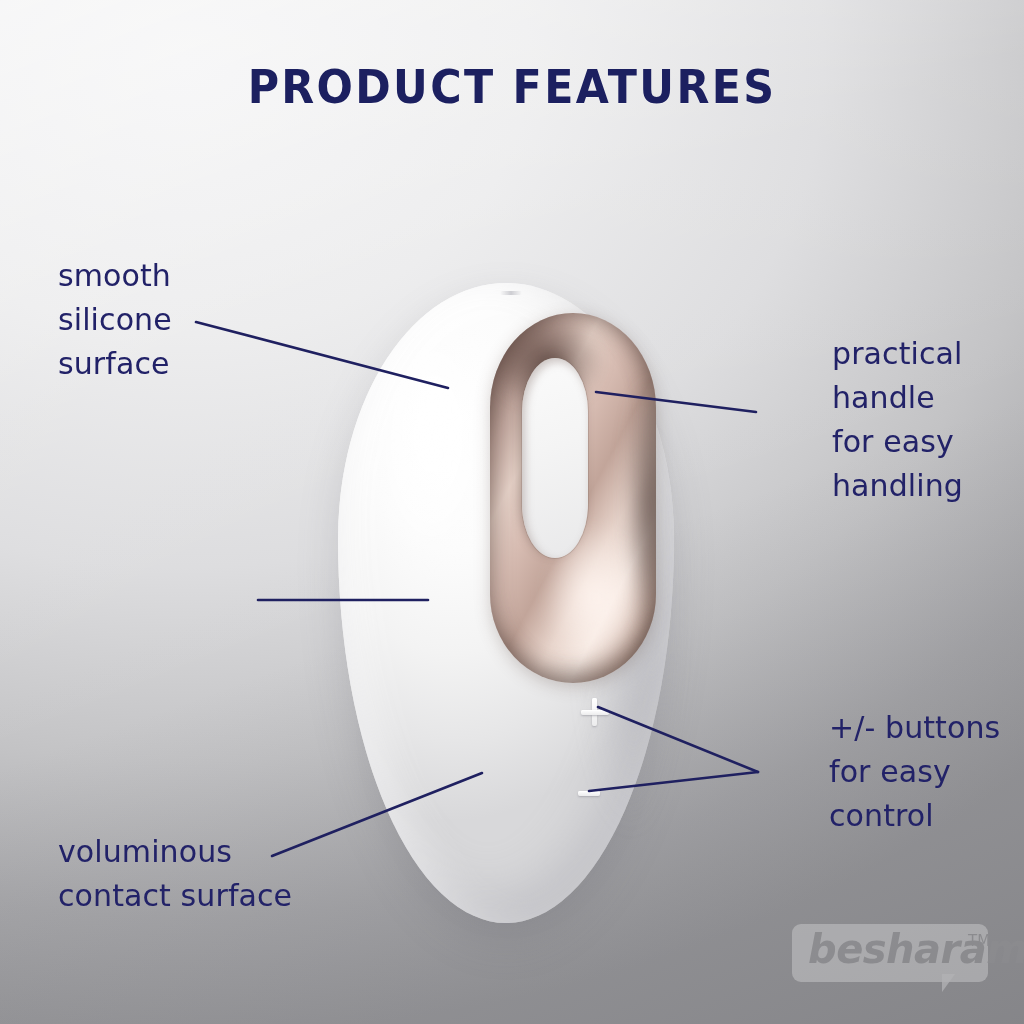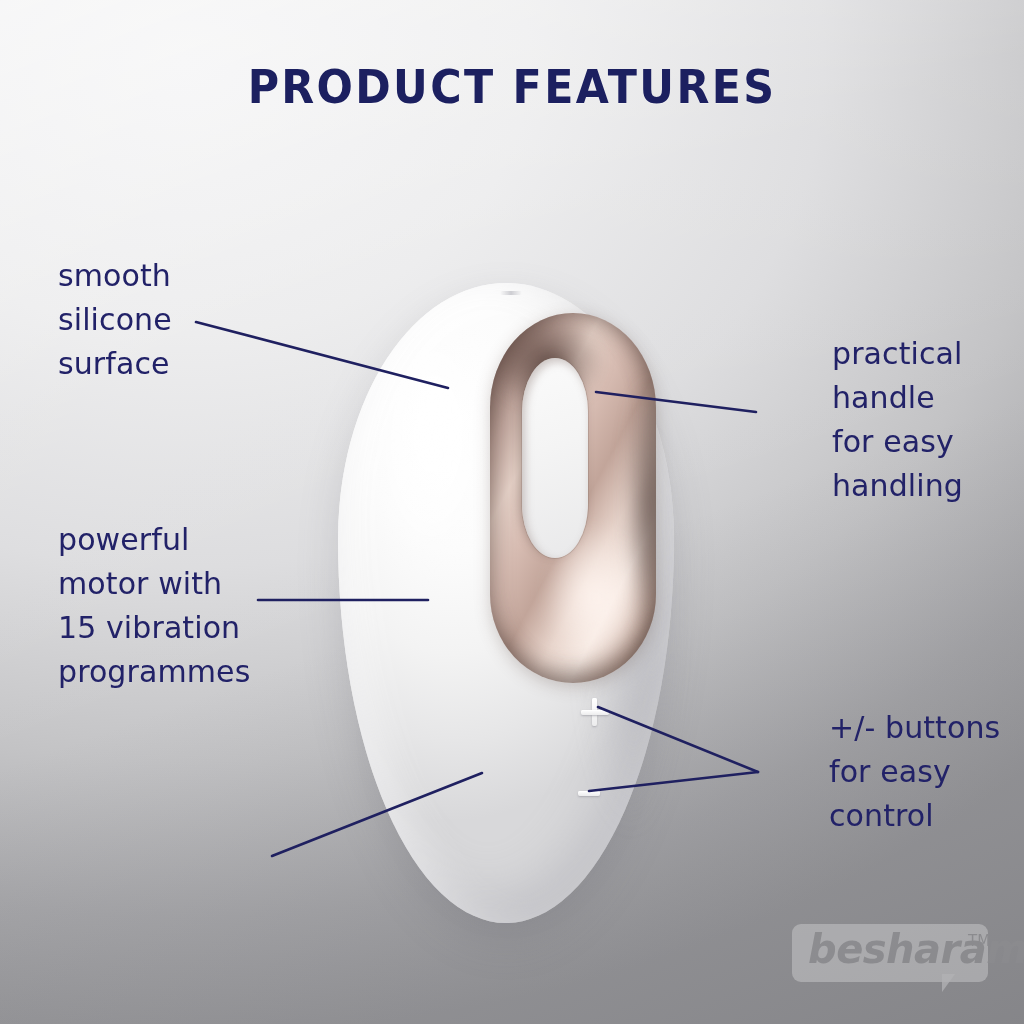--- a/index.html
+++ b/index.html
@@ -328,25 +328,23 @@
     <line x1="272" y1="856" x2="482" y2="773" stroke="#1f2060" stroke-width="2.6" stroke-linecap="round"></line>
     <line x1="596" y1="392" x2="756" y2="412" stroke="#1f2060" stroke-width="2.6" stroke-linecap="round"></line>
     <line x1="598" y1="707" x2="758" y2="772" stroke="#1f2060" stroke-width="2.6" stroke-linecap="round"></line>
     <line x1="589" y1="791" x2="758" y2="772" stroke="#1f2060" stroke-width="2.6" stroke-linecap="round"></line>
   </svg>
 
   <div id="label-smooth" class="callout">smooth
 silicone
 surface</div>
 
-  <div id="label-motor" class="callout">powerful
-motor with
-15 vibration
-programmes</div>
-
+
+  <div id="label-voluminous" class="callout">voluminous
+contact surface</div>
 
   <div id="label-handle" class="callout right">practical
 handle
 for easy
 handling</div>
 
   <div id="label-buttons" class="callout right">+/- buttons
 for easy
 control</div>
 

